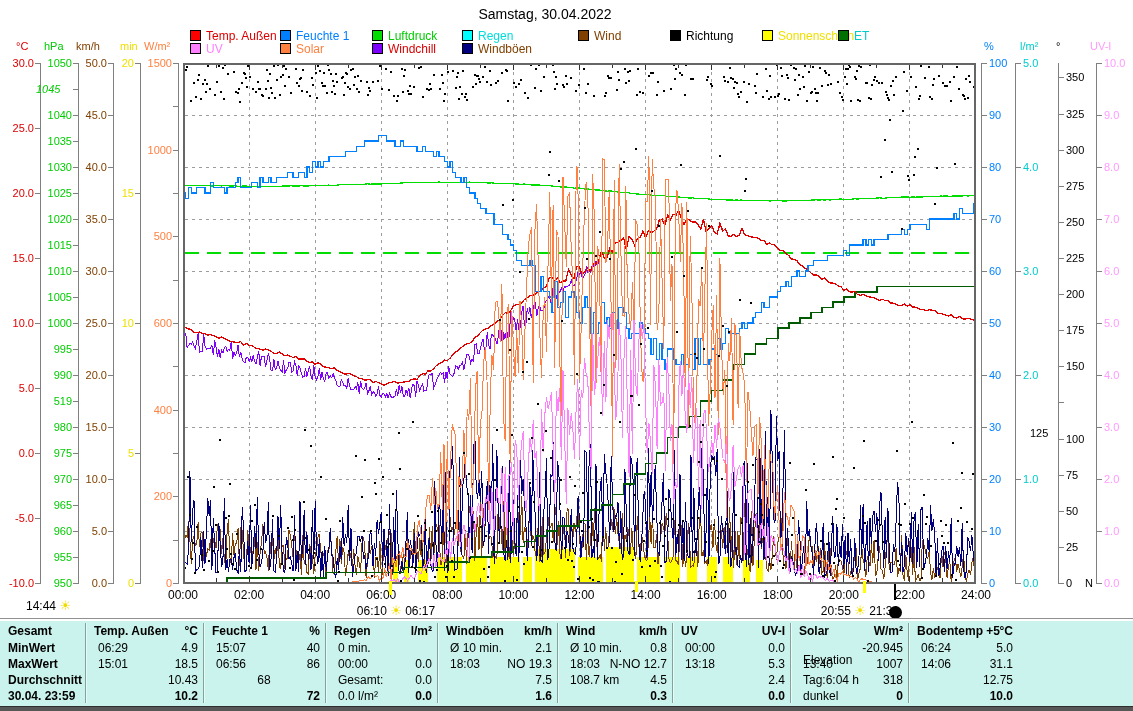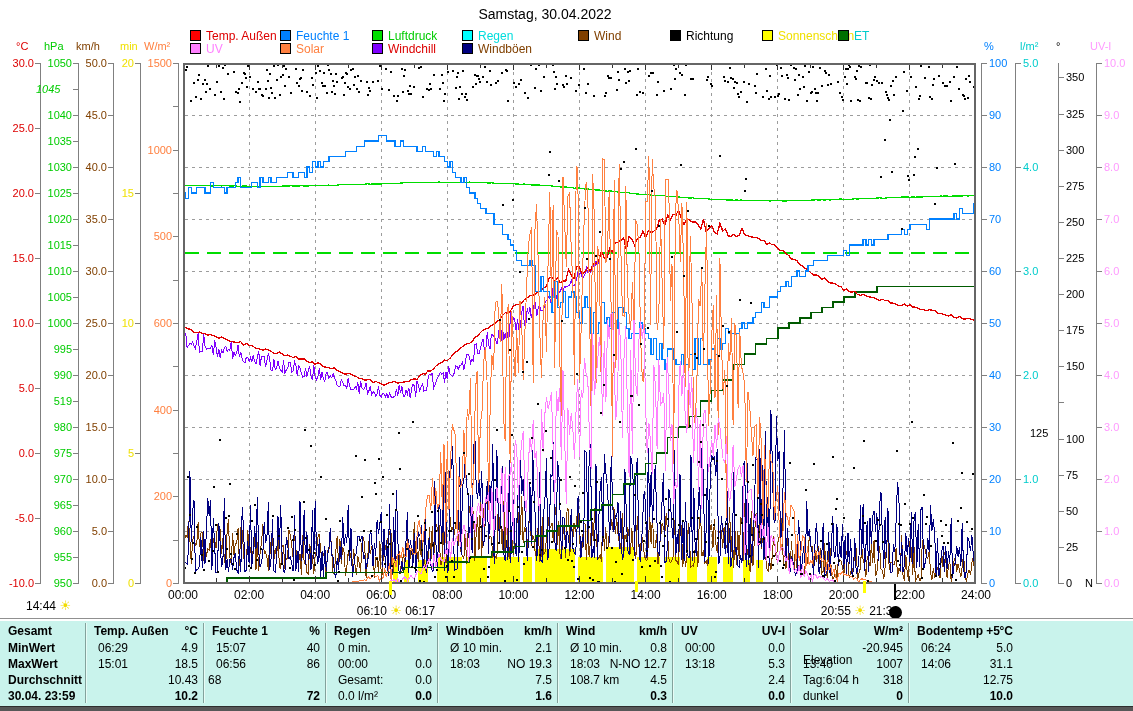--- a/index.html
+++ b/index.html
@@ -423,21 +423,21 @@
       <div class="tcell" style="left: 90px; top: 36px; width: 108px; text-align: right;">18.5</div>
       <div class="tcell" style="left: 90px; top: 52px; width: 108px; text-align: right;">10.43</div>
       <div class="tcell b" style="left: 90px; top: 68px; width: 108px; text-align: right;">10.2</div>
       <div class="tsep" style="left: 203px;"></div>
       <div class="tcell b" style="left: 212px; top: 3px;">Feuchte 1</div>
       <div class="tcell b" style="left: 208px; top: 3px; width: 112px; text-align: right;">%</div>
       <div class="tcell" style="left: 216px; top: 20px;">15:07</div>
       <div class="tcell" style="left: 208px; top: 20px; width: 112px; text-align: right;">40</div>
       <div class="tcell" style="left: 216px; top: 36px;">06:56</div>
       <div class="tcell" style="left: 208px; top: 36px; width: 112px; text-align: right;">86</div>
-      <div class="tcell" style="left: 208px; top: 52px; width: 112px; text-align: left;">68</div>
+      <div class="tcell" style="left: 208px; top: 52px; width: 112px; text-align: center;">68</div>
       <div class="tcell b" style="left: 208px; top: 68px; width: 112px; text-align: right;">72</div>
       <div class="tsep" style="left: 325px;"></div>
       <div class="tcell b" style="left: 334px; top: 3px;">Regen</div>
       <div class="tcell b" style="left: 330px; top: 3px; width: 102px; text-align: right;">l/m²</div>
       <div class="tcell" style="left: 338px; top: 20px;">0 min.</div>
       <div class="tcell" style="left: 338px; top: 36px;">00:00</div>
       <div class="tcell" style="left: 330px; top: 36px; width: 102px; text-align: right;">0.0</div>
       <div class="tcell" style="left: 338px; top: 52px;">Gesamt:</div>
       <div class="tcell" style="left: 330px; top: 52px; width: 102px; text-align: right;">0.0</div>
       <div class="tcell" style="left: 338px; top: 68px;">0.0 l/m²</div>

